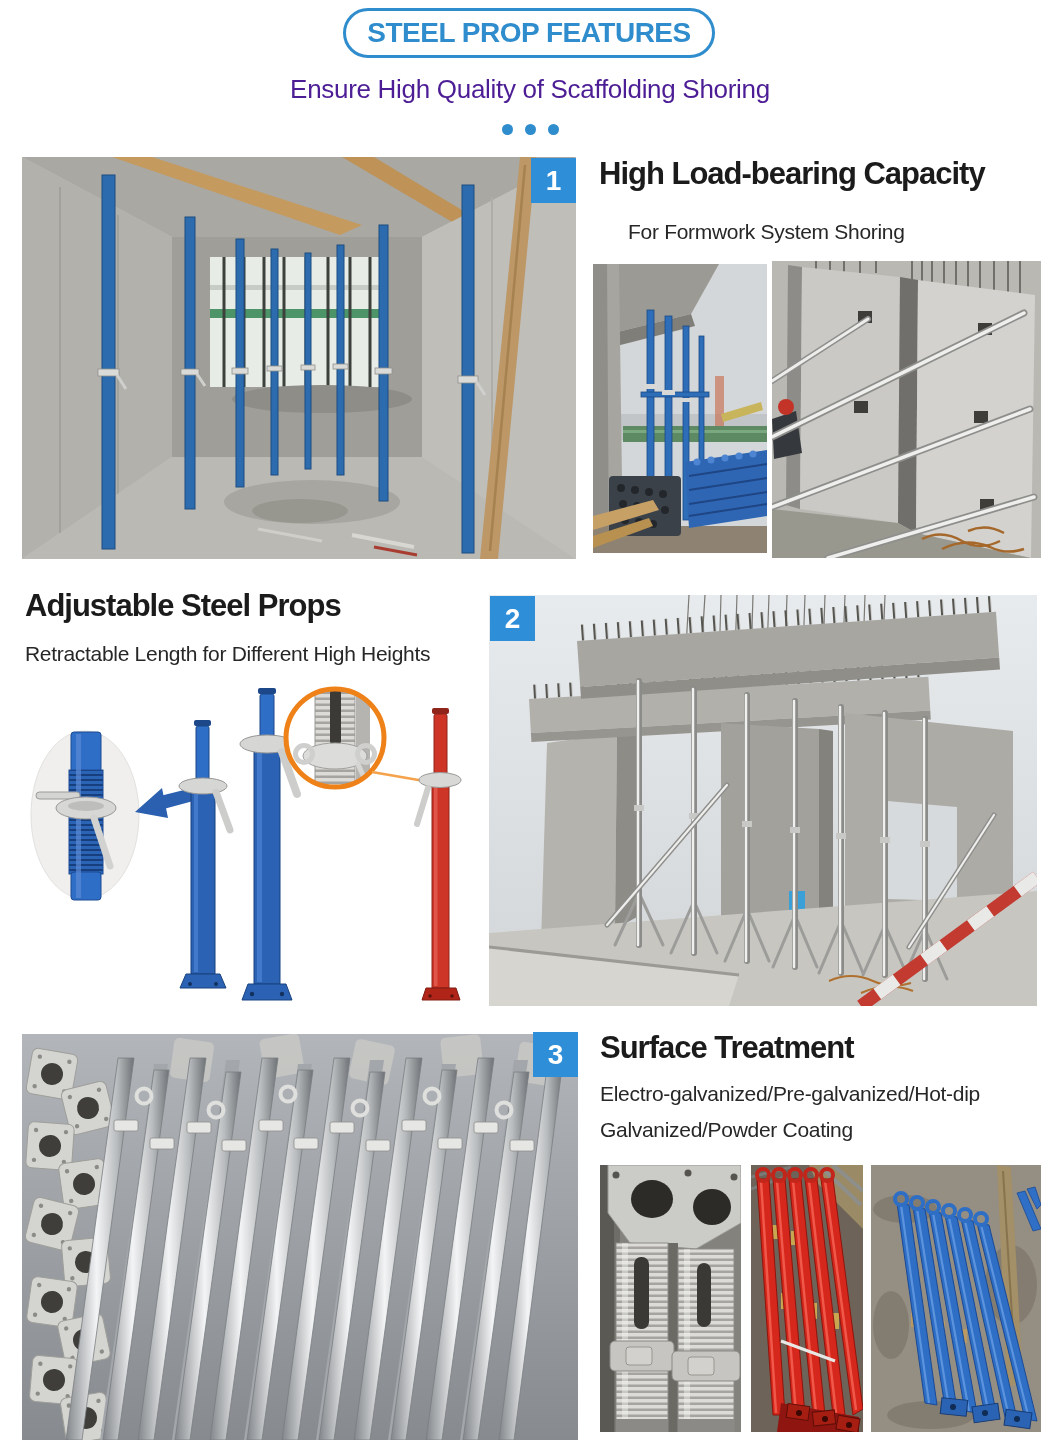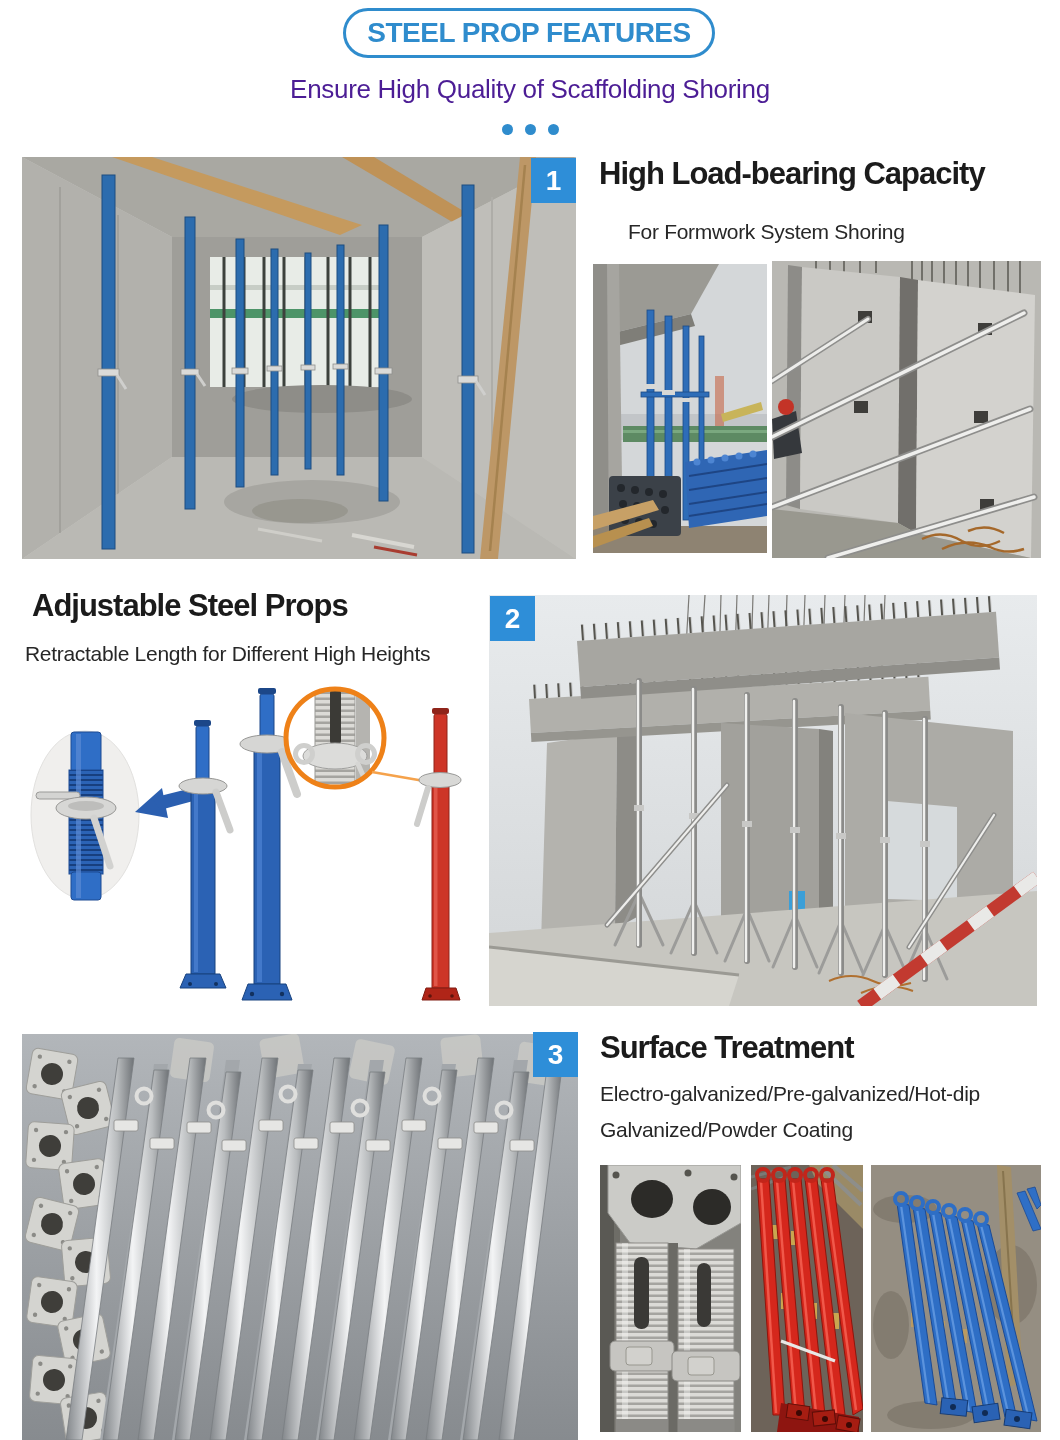--- a/index.html
+++ b/index.html
@@ -259,21 +259,21 @@
       </g>
 
       <g stroke="#a5682a" stroke-width="2.5" fill="none">
         <path d="M150,278 q20,-10 40,2 q18,10 38,0"></path>
         <path d="M170,288 q24,-12 48,-2 q16,8 34,2"></path>
         <path d="M196,270 q18,-8 36,2"></path>
       </g>
     </svg>
   </div>
 
-  <div class="sec-title" style="left:32px;top:588px;">Adjustable Steel Props</div>
+  <div class="sec-title" style="left:25px;top:588px;">Adjustable Steel Props</div>
   <div class="sec-sub" style="left:25px;top:636px;">Retractable Length for Different High Heights</div>
 
   <div class="photo" style="left:20px;top:676px;width:462px;height:338px;">
     <svg viewBox="0 0 462 338" preserveAspectRatio="none">
       <rect width="462" height="338" fill="#ffffff"></rect>
 
       <ellipse cx="65" cy="139" rx="54" ry="84" fill="#f0efed" stroke="#e2e1df"></ellipse>
       <g>
         <rect x="51" y="56" width="30" height="40" rx="3" fill="#2f6ec6" stroke="#1d4b93"></rect>
         <rect x="49" y="94" width="34" height="104" fill="url(#thrb)" stroke="#1d4b93"></rect>

